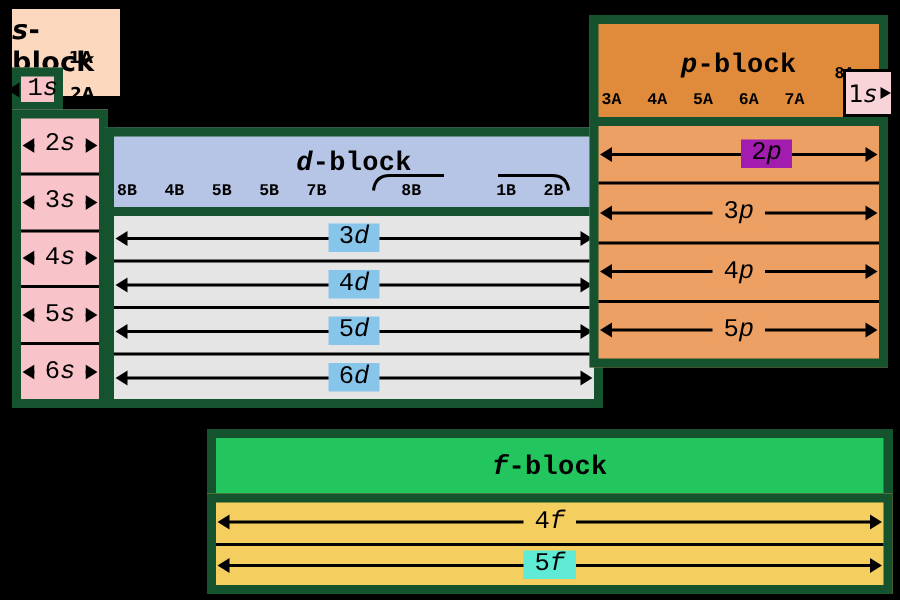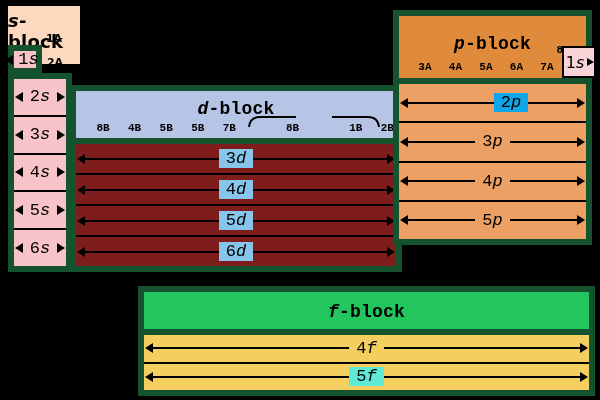--- a/index.html
+++ b/index.html
@@ -9,36 +9,36 @@
   }
   .block{position:absolute;box-sizing:border-box;border:6px solid #14532d;font-family:Liberation Mono, monospace;}
 
   
   .hdr{position:absolute;box-sizing:border-box;display:flex;align-items:center;justify-content:center;}
   .hdr-title{font-size:18px;font-weight:bold;color:#000;letter-spacing:.2px;}
   .hdr-title i{font-style:italic;}
 
   
   .grouprow{position:absolute;display:flex;box-sizing:border-box;}
-  .grouprow .g{flex:1 1 0;text-align:right;font-size:11px;font-weight:bold;color:#000;line-height:1;}
+  .grouprow .g{flex:1 1 0;text-align:left;font-size:11px;font-weight:bold;color:#000;line-height:1;}
 
   
   .rows{position:absolute;box-sizing:border-box;display:flex;flex-direction:column;}
   .arow{position:relative;flex:1 1 0;display:flex;align-items:center;justify-content:center;
         border-top:2px solid #000;box-sizing:border-box;}
   .arow:first-child{border-top:none;}
   .arow .line{position:absolute;left:6px;right:6px;top:50%;height:2px;background:#000;transform:translateY(-1px);}
   .arow .ah{position:absolute;top:50%;width:0;height:0;border-top:5px solid transparent;border-bottom:5px solid transparent;transform:translateY(-5px);}
   .arow .ah.l{left:1px;border-right:8px solid #000;}
   .arow .ah.r{right:1px;border-left:8px solid #000;}
   .arow .lbl{position:relative;z-index:2;font-size:17px;color:#000;padding:0 7px;}
   .arow .lbl i{font-style:italic;}
   .s-body{background:#F8C3C9;}
   .d-hdr{background:#B6C4E6;}
-  .d-body{background:#7f1d1d;}
+  .d-body{background:#e5e5e5;}
   .p-hdr{background:#E08B3C;}
   .p-body{background:#EDA063;}
   .f-hdr{background:#22c55e;}
   .f-body{background:#F5CE60;}
 
   .s-hdr-bg{background:#FBD8BE;}
 
   
   .he-cell{position:absolute;box-sizing:border-box;border:2px solid #000;background:#F8D3D8;
            display:flex;align-items:center;justify-content:center;font-size:16px;}
@@ -182,21 +182,21 @@
       <span>1<i style="font-style:italic">s</i></span>
       <span class="he-arrow" style="right:-2px;top:50%;transform:translateY(-4px);"></span>
     </span>
   </div>
 
   <div class="block rows p-body" style="left:393px;top:78px;width:199px;height:167px;">
     <div class="arow" style="border-top:none;">
       <span class="line"></span>
         <span class="ah l"></span>
         <span class="ah r"></span>
-      <span class="lbl" style="background:#0ea5e9;margin-left:37px;"><span>2<i style="font-style:italic">p</i></span></span>
+      <span class="lbl" style="background:#a21caf;margin-left:37px;"><span>2<i style="font-style:italic">p</i></span></span>
     </div>
     <div class="arow">
       <span class="line"></span>
         <span class="ah l"></span>
         <span class="ah r"></span>
       <span class="lbl" style="background:#EDA063;"><span>3<i style="font-style:italic">p</i></span></span>
     </div>
     <div class="arow">
       <span class="line"></span>
         <span class="ah l"></span>

